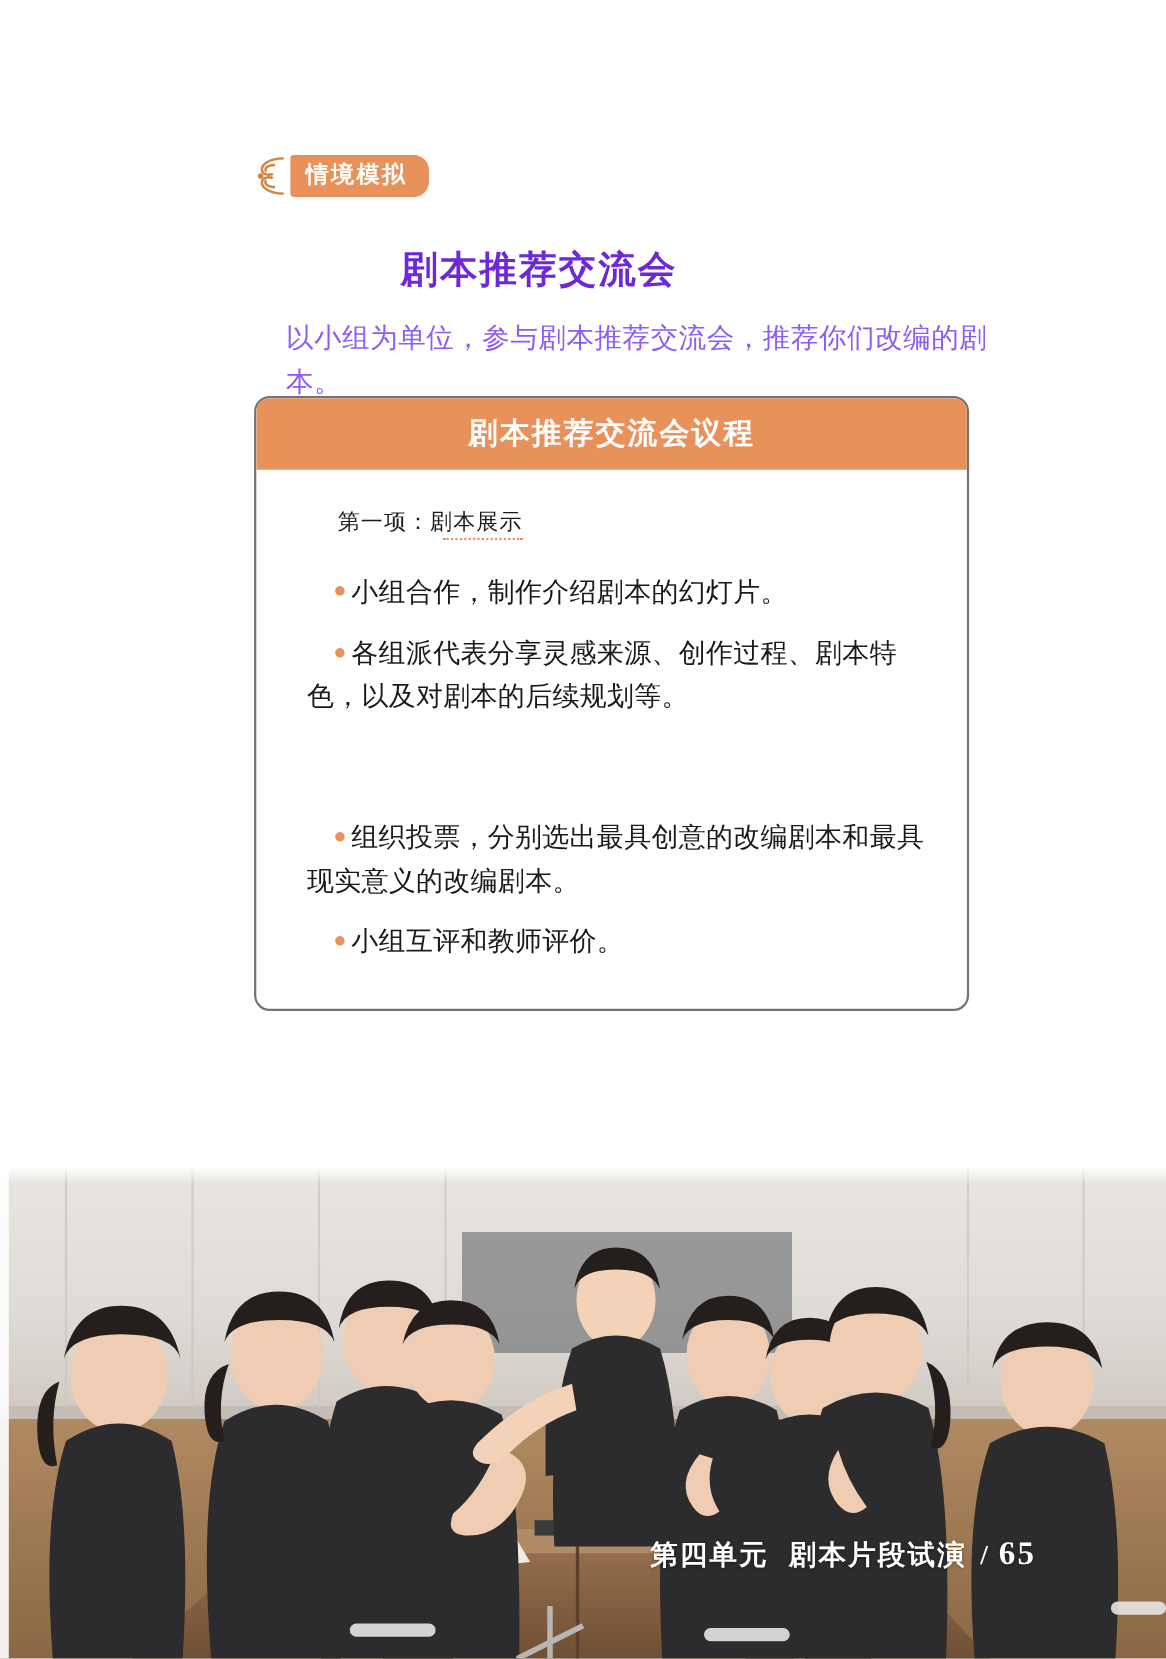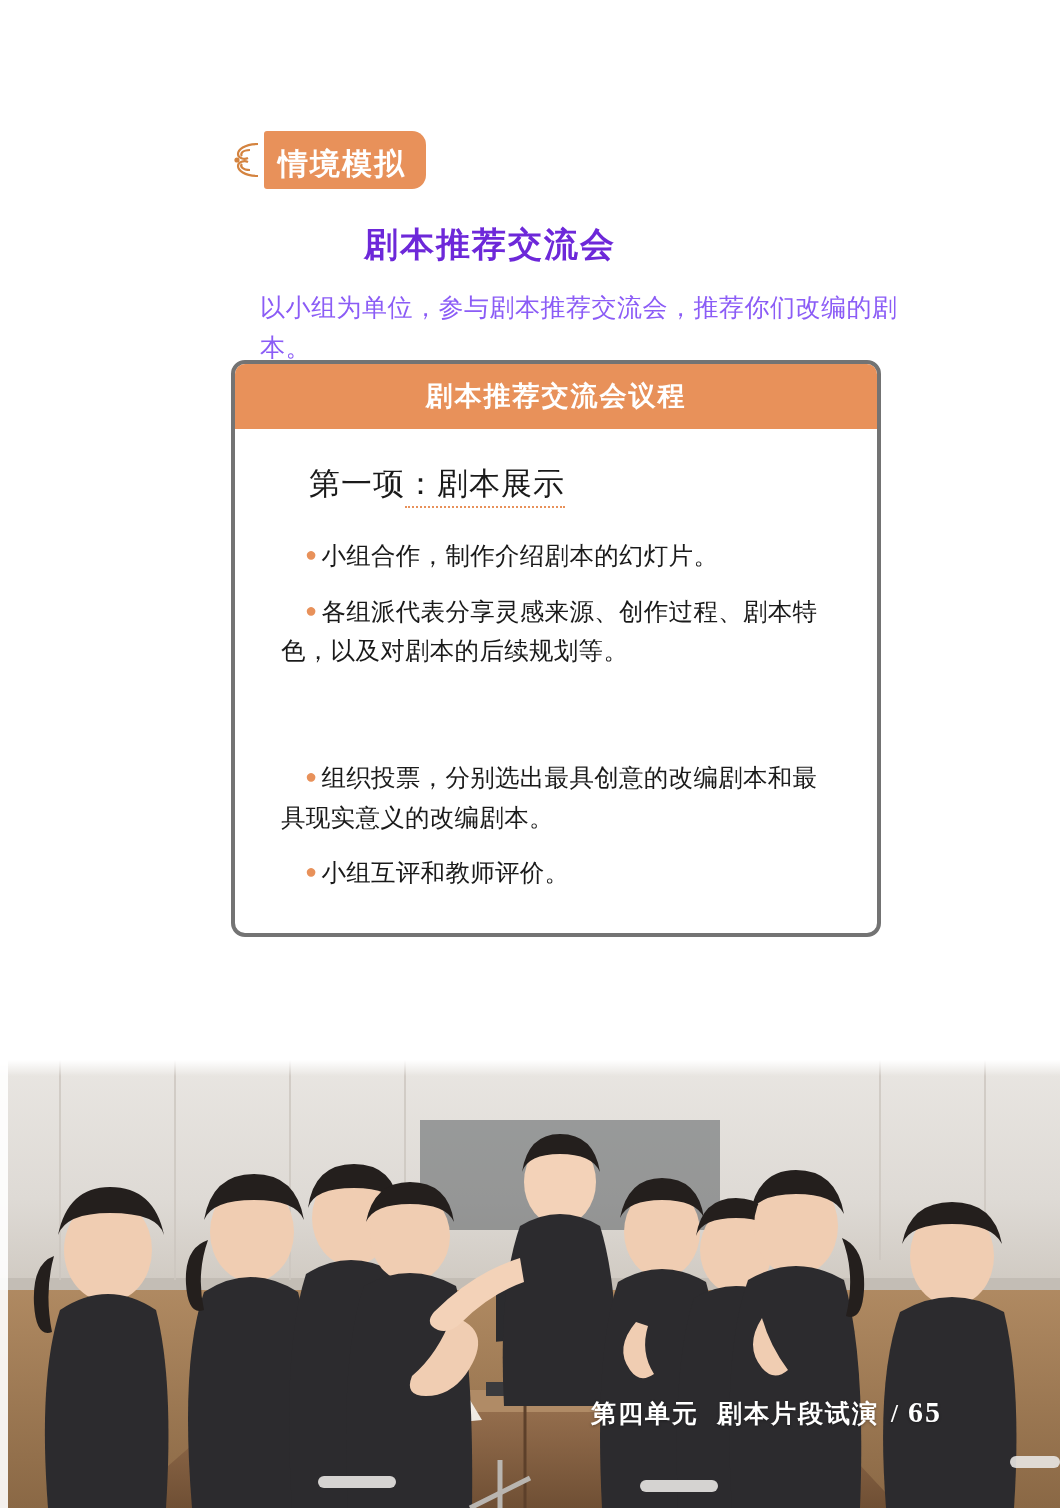--- a/index.html
+++ b/index.html
@@ -37,24 +37,24 @@
     color: #e08a4a;
     font-size: 30px;
     line-height: 44px;
     text-align: center;
     letter-spacing: -2px;
   }
   .tag-orn svg { display: block; }
   .tag-pill {
     background: #e8915a;
     color: #ffffff;
-    font-family: Liberation Serif, serif;
+    font-family: Liberation Sans, sans-serif;
     font-weight: bold;
-    font-size: 30px;
-    padding: 15px 20px 7px 14px;
+    font-size: 21px;
+    padding: 5px 20px 7px 14px;
     border-radius: 3px 14px 14px 3px;
     letter-spacing: 2px;
     line-height: 1.2;
   }
 
   
   .doc-title {
     position: absolute;
     top: 222px;
     left: 0;
@@ -76,21 +76,21 @@
     letter-spacing: 0.5px;
     line-height: 1.6;
   }
 
   
   .agenda-card {
     position: absolute;
     left: 231px;
     top: 360px;
     width: 650px;
-    border: 4px solid #737373;
+    border: 2px solid #737373;
     border-radius: 14px;
     background: #ffffff;
     overflow: hidden;
     box-sizing: border-box;
   }
   .agenda-header {
     background: #e8915a;
     color: #ffffff;
     text-align: center;
     font-size: 27px;
@@ -99,21 +99,21 @@
     padding: 14px 0 15px;
     font-family: "Liberation Serif", "DejaVu Serif", serif;
   }
   .agenda-body {
     padding: 34px 38px 34px 46px;
   }
   .agenda-item { margin-bottom: 6px; }
   .agenda-item:last-child { margin-bottom: 0; }
   .item-head {
     font-family: "Liberation Sans", "DejaVu Sans", sans-serif;
-    font-size: 31px;
+    font-size: 20px;
     color: #1a1a1a;
     letter-spacing: 1px;
     margin: 0 0 12px 28px;
     display: inline-block;
     position: relative;
     padding-bottom: 3px;
   }
   .item-head .uline {
     position: absolute;
     left: 96px;

